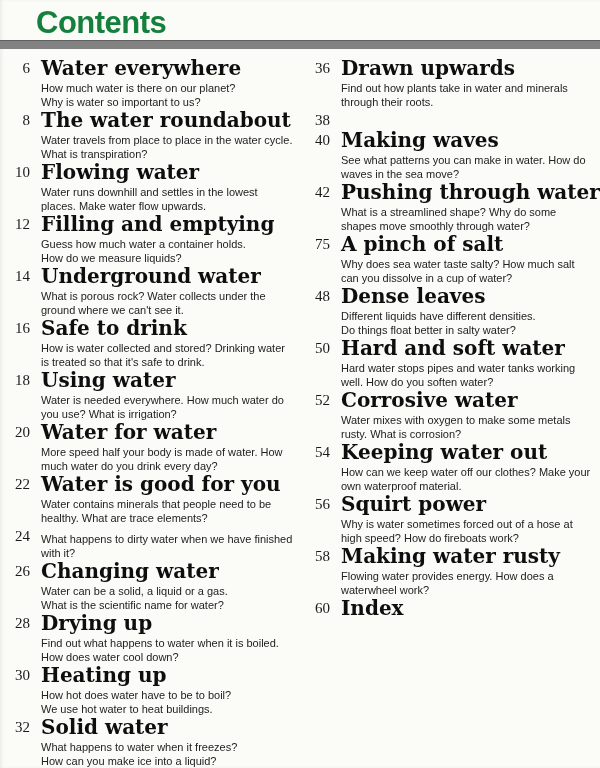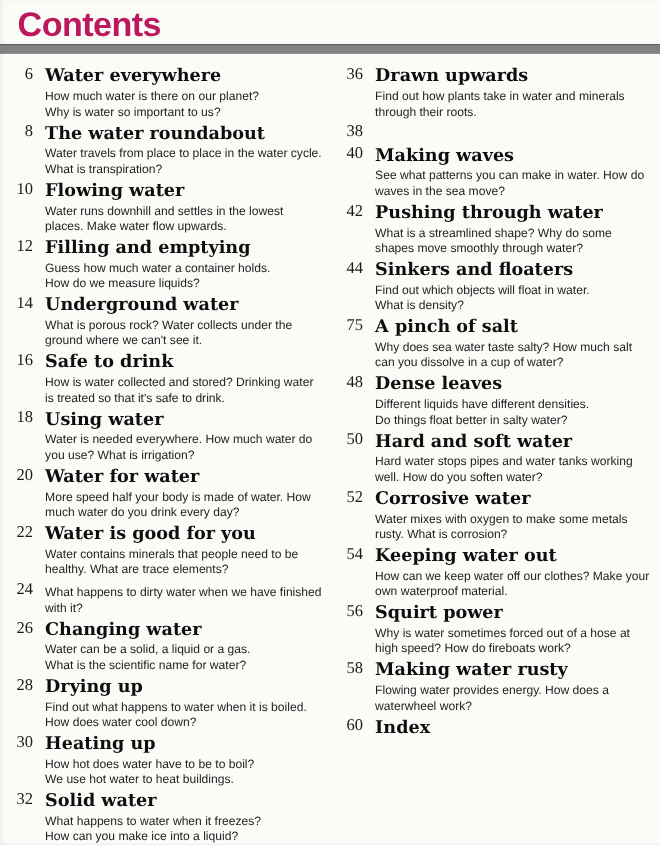--- a/index.html
+++ b/index.html
@@ -10,27 +10,27 @@
   .page {
     position: relative;
     width: 600px;
     height: 768px;
     background: #fbfbf8;
     overflow: hidden;
     color: #161616;
     box-shadow: inset 2px 0 3px rgba(0,0,0,0.06);
   }
   .page-title {
-    margin: 6px 0 0 16px;
+    margin: 6px 0 0 36px;
     font-family: "Liberation Sans", sans-serif;
     font-weight: bold;
     font-size: 31px;
     line-height: 34px;
     letter-spacing: -0.5px;
-    color: #be185d;
+    color: #15803d;
   }
   .rule {
     height: 9px;
     width: 100%;
     background: #828282;
     border-top: 1px solid #5f5f5f;
     box-sizing: border-box;
   }
   .columns {
     display: flex;
@@ -54,21 +54,21 @@
   .num {
     font-family: "Liberation Serif", "DejaVu Serif", serif;
     font-size: 15px;
     line-height: 17px;
     text-align: right;
     color: #1a1a1a;
   }
   .title {
     font-family: "DejaVu Serif", "Liberation Serif", serif;
     font-weight: bold;
-    font-size: 16px;
+    font-size: 20px;
     line-height: 17px;
     color: #0e0e0e;
     white-space: nowrap;
   }
   .desc {
     font-family: "Liberation Sans", sans-serif;
     font-size: 11px;
     line-height: 13.5px;
     color: #222222;
     white-space: pre-line;
@@ -242,28 +242,20 @@
 
   <div class="entry">
     <div class="num">42</div>
     <div class="body">
       <div class="title">Pushing through water</div>
       <div class="desc">What is a streamlined shape? Why do some
 shapes move smoothly through water?</div>
     </div>
   </div>
 
-  <div class="entry">
-    <div class="num">44</div>
-    <div class="body">
-      <div class="title">Sinkers and floaters</div>
-      <div class="desc">Find out which objects will float in water.
-What is density?</div>
-    </div>
-  </div>
 
   <div class="entry">
     <div class="num">75</div>
     <div class="body">
       <div class="title">A pinch of salt</div>
       <div class="desc">Why does sea water taste salty? How much salt
 can you dissolve in a cup of water?</div>
     </div>
   </div>
 

